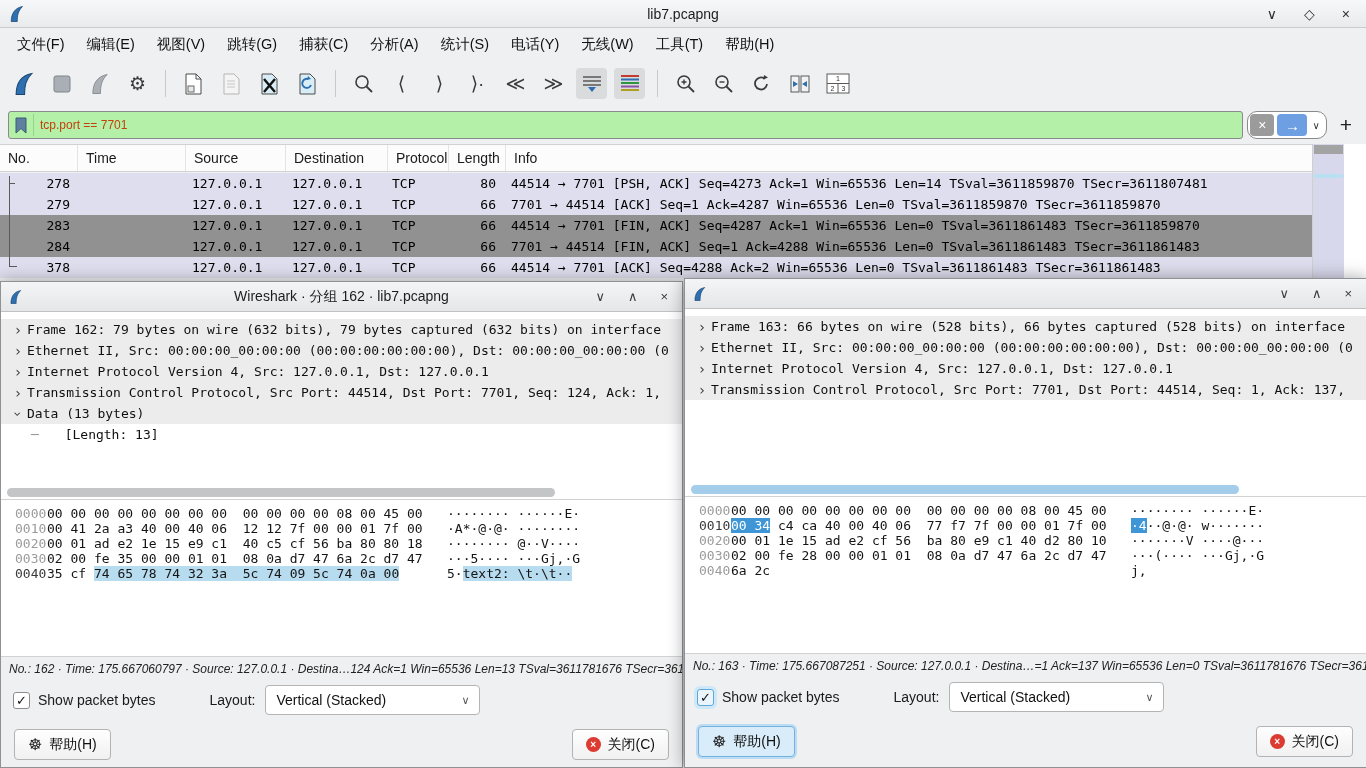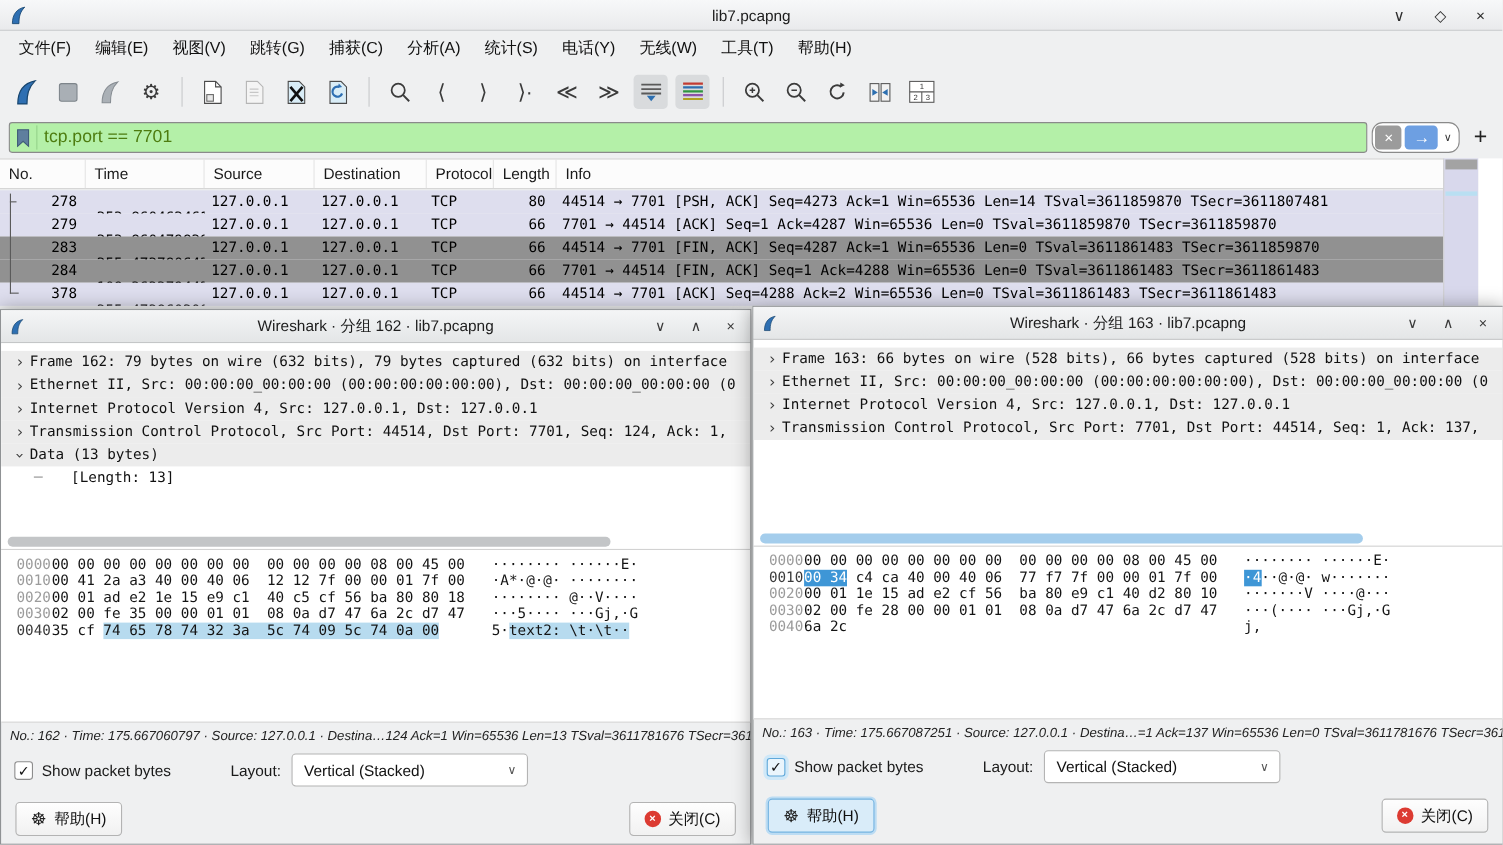--- a/index.html
+++ b/index.html
@@ -23,21 +23,21 @@
   .toolbar { position:absolute; top:61px; left:0; right:0; height:45px; display:flex; align-items:center; padding-left:8px; gap:7px; }
   .tbi { width:31px; height:31px; display:flex; align-items:center; justify-content:center; border-radius:4px; font-size:19px; color:#3b3b3b; }
   .tbi.on { background:#d9dbdd; }
   .tb-sep { width:1px; height:27px; background:#c7c9cb; margin:0 5px; }
 
   
   .filterbar { position:absolute; top:106px; left:0; right:0; height:38px; display:flex; align-items:center; padding:0 10px 0 8px; gap:9px; }
   .filter-input { flex:1; height:28px; background:#b4f0a8; border:1px solid #8a8a8a; border-radius:3px;
     display:flex; align-items:center; padding:0 6px; gap:6px; }
   .filter-bookmark { display:flex; align-items:center; padding-right:6px; border-right:1px solid #95d28b; height:22px; }
-  .filter-text { font-size:16px; color:#4d7c0f; }
+  .filter-text { font-size:12px; color:#c2410c; }
   .filter-btn-group { display:flex; align-items:center; gap:3px; background:#fff; border:1px solid #8a8a8a;
     border-radius:10px; padding:2px 4px 2px 2px; margin-left:-5px; height:28px; }
   .btn-clear { width:24px; height:22px; border-radius:4px; background:#9b9b9b; color:#fff; font-size:14px;
     display:flex; align-items:center; justify-content:center; }
   .btn-apply { width:30px; height:22px; border-radius:4px; background:#6d9fe2; color:#fff; font-size:15px;
     display:flex; align-items:center; justify-content:center; font-weight:bold; }
   .btn-caret { font-size:10px; color:#333; padding:0 2px; }
   .btn-add-filter { font-size:21px; color:#222; padding:0 4px; }
 
   
@@ -434,21 +434,20 @@
   </div>
 </div>
 
 <div class="dialog d163 focused" id="dlg163">
   <div class="dlg-titlebar">
     <span class="app-icon">
       <svg width="13" height="16" viewBox="0 0 20 22">
           <path d="M3 21 C3 10 8 3 18 1 C12 7 11 13 11 21 Z" fill="#2e6fb2" stroke="#17456e" stroke-width="1"></path>
         </svg>
     </span>
-    <span class="dlg-title">Wireshark · 分组 163 · lib7.pcapng</span>
     <span class="dlg-win-controls">
       <span>∨</span>
       <span>∧</span>
       <span>×</span>
     </span>
   </div>
   <div class="tree-pane">
     <div>
 
     <div class="tree-row lvl0">

